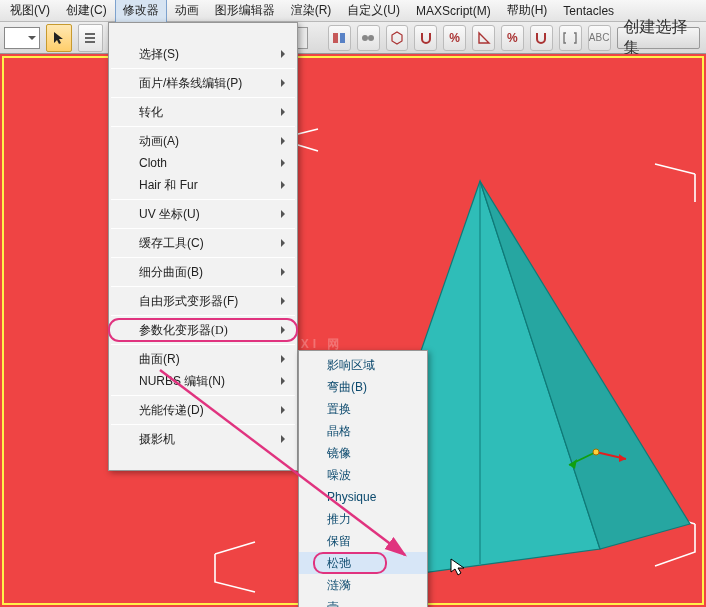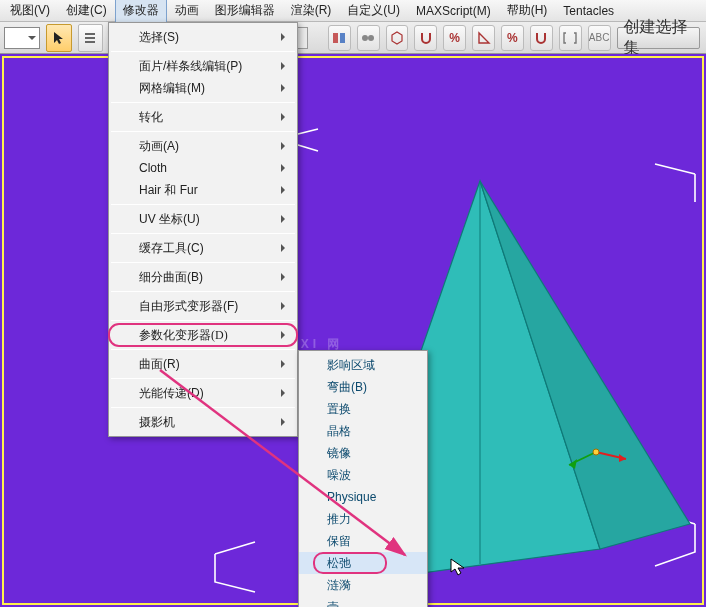--- a/index.html
+++ b/index.html
@@ -12,23 +12,23 @@
   .toolbar .drop::after { content:""; position:absolute; right:3px; top:8px; border:4px solid transparent; border-top-color:#555;}
   .toolbar .cursorbtn { width:28px; height:28px; margin-left:6px; border:1px solid #b8b8b8; background:linear-gradient(#fdfdfd,#e5e5e5); display:flex; align-items:center; justify-content:center; border-radius:2px; }
   .toolbar .cursorbtn.sel { background:linear-gradient(#ffe8b3,#ffce6b); border-color:#c79a2e; }
   .toolbar .spacer { flex:1; }
   .toolbar .right-btns { display:flex; gap:6px; padding-right:6px; align-items:center;}
   .toolbar .ibtn { width:26px; height:26px; border:1px solid #bbb; background:linear-gradient(#fafafa,#e2e2e2); border-radius:3px; display:flex; align-items:center; justify-content:center; color:#a33; }
   .toolbar .textbtn { height:22px; padding:0 6px; border:1px solid #999; background:linear-gradient(#f5f5f5,#dadada); font-size:16px; color:#333; display:flex; align-items:center; border-radius:2px;}
   .toolbar .viewseg { display:flex; margin-right:20px;}
   .toolbar .viewseg div { width:26px; height:22px; border:1px solid #999; background:#eaeaea; display:flex; align-items:center; justify-content:center; font-size:11px; color:#444;}
   .toolbar .viewseg div.sel { background:#cfe3f7; }
-  .viewport { position:absolute; top:54px; left:0; right:0; bottom:0; background:#6d28d9; }
+  .viewport { position:absolute; top:54px; left:0; right:0; bottom:0; background:#ef4444; }
   .viewport-border { position:absolute; inset:2px; border:2px solid #fff24a; pointer-events:none; }
-  .menu { position:absolute; top:22px; left:108px; width:190px; background:#f2f2f2; border:1px solid #969696; box-shadow:2px 2px 6px rgba(0,0,0,.35); padding:3px 0;}
+  .menu { position:absolute; top:22px; left:108px; width:190px; background:#f2f2f2; border:1px solid #969696; box-shadow:2px 2px 6px rgba(0,0,0,.35); padding:20px 0;}
   .menu .mi { height:22px; display:flex; align-items:center; padding:0 24px 0 30px; color:#222; position:relative; white-space:nowrap;}
   .menu .mi.hasub::after { content:""; position:absolute; right:8px; top:7px; border:4px solid transparent; border-left-color:#555;}
   .menu .sep { height:1px; margin:3px 2px; background:#c8c8c8; border-bottom:1px solid #fff;}
   .menu .mi.highlight { outline:2px solid #e0337f; outline-offset:-1px; border-radius:10px;font-family:Liberation Serif, serif; }
   .submenu { position:absolute; top:350px; left:298px; width:130px; background:#f2f2f2; border:1px solid #969696; box-shadow:2px 2px 6px rgba(0,0,0,.35); padding:3px 0;}
   .submenu .mi { height:22px; display:flex; align-items:center; padding:0 10px 0 28px; color:#0c4a6e; position:relative;}
   .submenu .mi.hover { background:#d7e6f7; }
   .submenu .mi.highlight::before { content:""; position:absolute; left:14px; right:40px; top:0; bottom:0; border:2px solid #e0337f; border-radius:10px; pointer-events:none;}
   svg.scene { position:absolute; inset:0; width:100%; height:100%; }
   .cursor-arrow { position:absolute; left:450px; top:558px; color:#000; }
@@ -152,39 +152,39 @@
   <div class="watermark">
     <span>XI 网</span>
     <span class="sub">system.com</span>
   </div>
 </div>
 
 <div class="menu" id="mainmenu">
     <div class="mi hasub">选择(S)</div>
     <div class="sep"></div>
     <div class="mi hasub">面片/样条线编辑(P)</div>
-    <div class="mi hasub">网格编辑(M)</div>
     <div class="sep"></div>
     <div class="mi hasub">转化</div>
     <div class="sep"></div>
     <div class="mi hasub">动画(A)</div>
     <div class="mi hasub">Cloth</div>
     <div class="mi hasub">Hair 和 Fur</div>
     <div class="sep"></div>
     <div class="mi hasub">UV 坐标(U)</div>
     <div class="sep"></div>
     <div class="mi hasub">缓存工具(C)</div>
     <div class="sep"></div>
     <div class="mi hasub">细分曲面(B)</div>
     <div class="sep"></div>
     <div class="mi hasub">自由形式变形器(F)</div>
     <div class="sep"></div>
     <div class="mi hasub highlight">参数化变形器(D)</div>
     <div class="sep"></div>
     <div class="mi hasub">曲面(R)</div>
+    <div class="mi hasub">NURBS 编辑(N)</div>
     <div class="sep"></div>
     <div class="mi hasub">光能传递(D)</div>
     <div class="sep"></div>
     <div class="mi hasub">摄影机</div>
   </div>
 
 <div class="submenu" id="submenu">
     <div class="mi">影响区域</div>
     <div class="mi">弯曲(B)</div>
     <div class="mi">置换</div>

